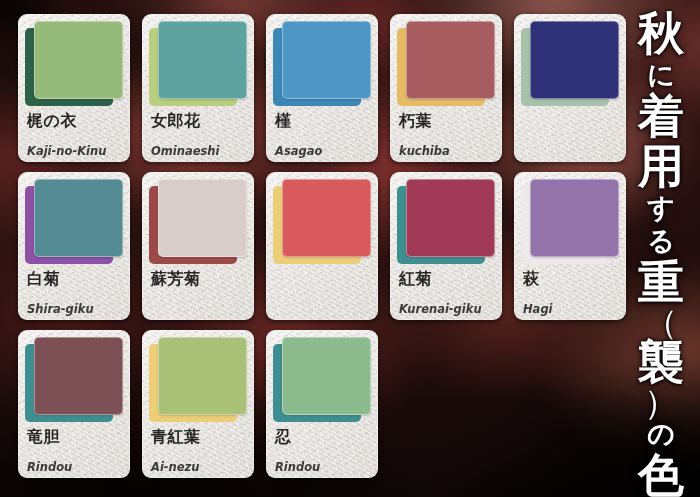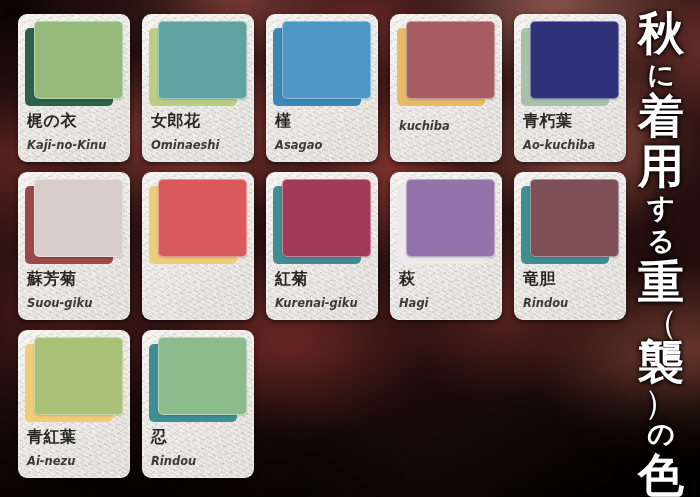--- a/index.html
+++ b/index.html
@@ -118,21 +118,21 @@
     letter-spacing: .5px;
     white-space: nowrap;
   }
   .name-romaji {
     font-family: "DejaVu Sans", "Liberation Sans", sans-serif;
     font-style: italic;
     font-weight: 700;
     font-size: 11.5px;
     line-height: 15px;
     color: #3b3b3b;
-    margin-top: 8px;
+    margin-top: 14px;
     white-space: nowrap;
   }
 
   
   #vtitle {
     position: absolute;
     right: 8px; top: 8px;
     width: 62px; height: 481px;
     display: flex;
     flex-direction: column;
@@ -191,41 +191,47 @@
           <div class="name-ja">槿</div>
           <div class="name-romaji">Asagao</div>
         </div>
       </div>
       <div class="card">
         <div class="swatch-area">
           <div class="sw back" style="background-color: rgb(229, 187, 102);"></div>
           <div class="sw front" style="background-color: rgb(167, 93, 95);"></div>
         </div>
         <div class="card-labels">
+          <div class="name-ja">朽葉</div>
           <div class="name-romaji">kuchiba</div>
         </div>
       </div>
       <div class="card">
         <div class="swatch-area">
           <div class="sw back" style="background-color: rgb(167, 194, 171);"></div>
           <div class="sw front" style="background-color: rgb(47, 50, 120);"></div>
         </div>
-        <div class="card-labels">
-          <div class="name-ja">青朽葉</div>
-          <div class="name-romaji">Ao-kuchiba</div>
+      </div>
+      <div class="card">
+        <div class="swatch-area">
+          <div class="sw back" style="background-color: rgb(140, 81, 165);"></div>
+          <div class="sw front" style="background-color: rgb(85, 139, 147);"></div>
+        </div>
+        <div class="card-labels">
+          <div class="name-ja">白菊</div>
+          <div class="name-romaji">Shira-giku</div>
         </div>
       </div>
       <div class="card">
         <div class="swatch-area">
           <div class="sw back" style="background-color: rgb(156, 74, 73);"></div>
           <div class="sw front" style="background-color: rgb(217, 205, 203);"></div>
         </div>
         <div class="card-labels">
           <div class="name-ja">蘇芳菊</div>
-          <div class="name-romaji">Suou-giku</div>
         </div>
       </div>
       <div class="card">
         <div class="swatch-area">
           <div class="sw back" style="background-color: rgb(236, 206, 120);"></div>
           <div class="sw front" style="background-color: rgb(216, 90, 92);"></div>
         </div>
       </div>
       <div class="card">
         <div class="swatch-area">

